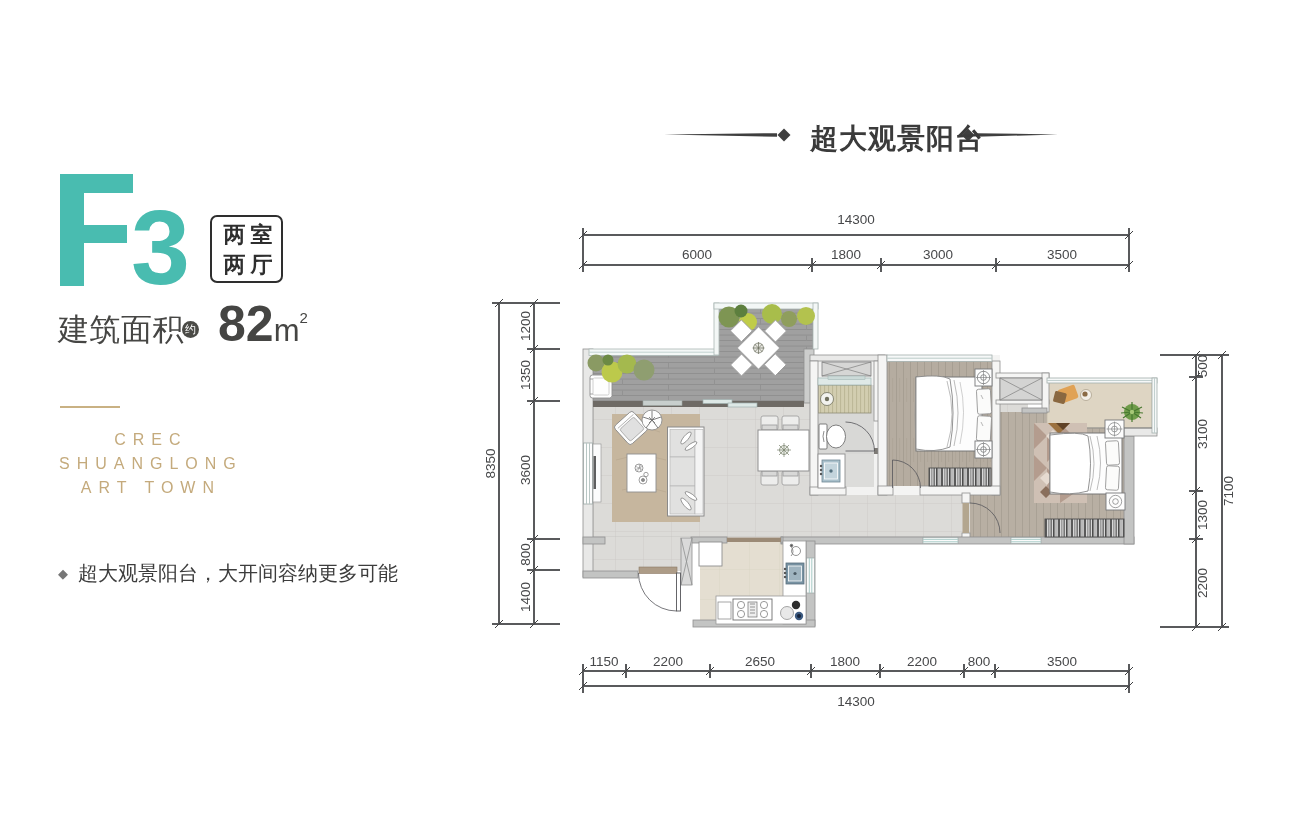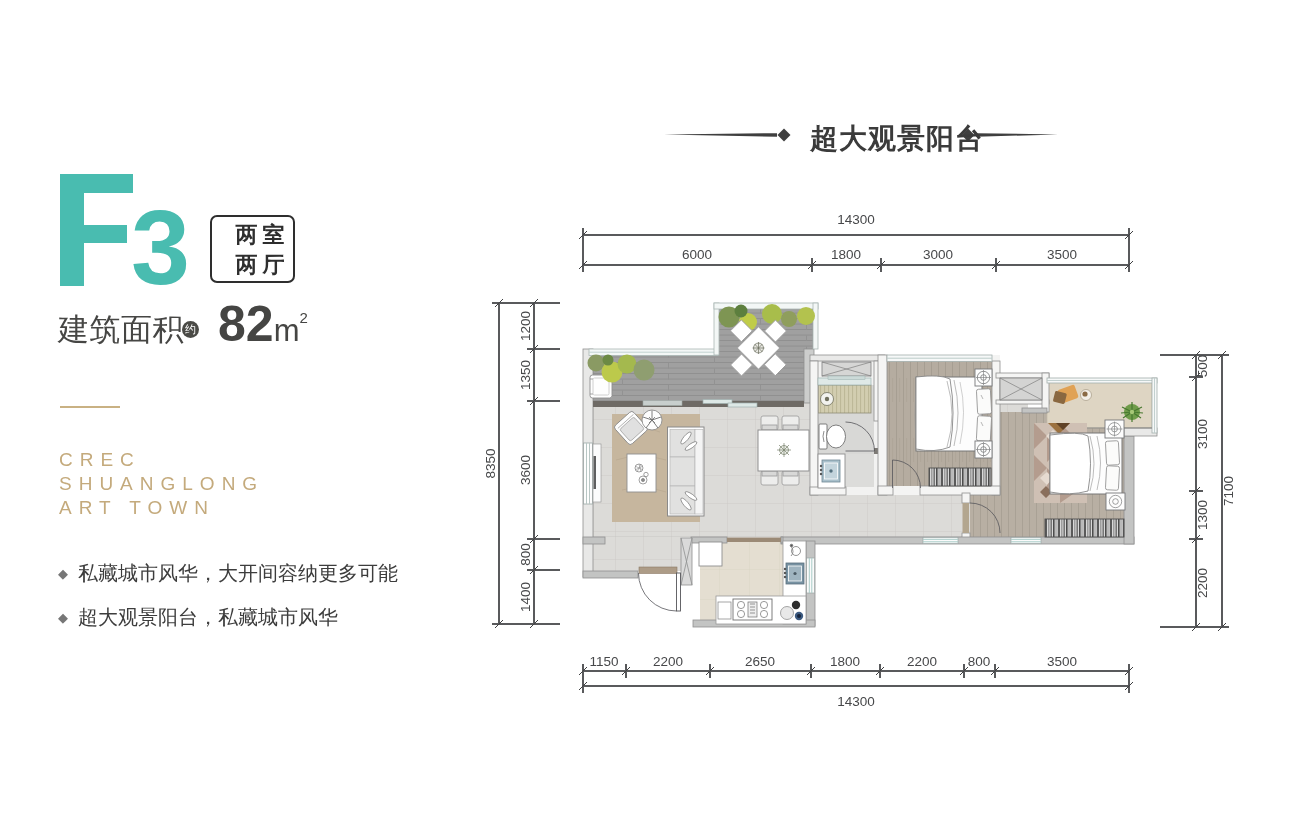--- a/index.html
+++ b/index.html
@@ -28,38 +28,37 @@
 
     <g fill="#49bcb0">
       <rect x="60" y="14" width="24" height="112"></rect>
       <rect x="60" y="14" width="73" height="19"></rect>
       <rect x="60" y="65" width="67" height="18"></rect>
     </g>
 
     <text x="131" y="124" fill="#49bcb0" font-size="106" font-weight="bold" font-family="Liberation Sans,sans-serif">3</text>
   </svg>
 
-  <div class="abs" style="left:210px;top:215px;width:61px;height:64px;border:2.5px solid #2e2e2e;border-radius:7px;text-align:center;font-family:'Liberation Serif',serif;font-weight:bold;font-size:22px;color:#2e2e2e;line-height:30px;letter-spacing:5px;padding-left:20px;box-sizing:content-box;">
+  <div class="abs" style="left:210px;top:215px;width:61px;height:64px;border:2.5px solid #2e2e2e;border-radius:7px;text-align:center;font-family:'Liberation Serif',serif;font-weight:bold;font-size:22px;color:#2e2e2e;line-height:30px;letter-spacing:5px;padding-left:8px;box-sizing:content-box;">
     <div style="margin-top:3px;">两室</div>
       <div>两厅</div>
   </div>
 
   <div class="abs" style="left:58px;top:309px;font-size:31px;color:#464644;letter-spacing:0.5px;">建筑面积</div>
 
   <div class="abs" style="left:182px;top:321px;width:17px;height:17px;border-radius:50%;background:#4a4a46;color:#ffffff;font-size:11px;text-align:center;line-height:17px;">约</div>
 
   <div class="abs" style="left:218px;top:295px;font-size:50px;font-weight:bold;color:#454543;">82<span style="font-size:31px;font-weight:normal;">m</span><span style="font-size:15px;font-weight:normal;vertical-align:18px;">2</span></div>
 
   <div class="abs" style="left:60px;top:406px;width:60px;height:2px;background:#c9b183;"></div>
 
-  <div class="abs" style="left:59px;top:448px;font-size:19px;letter-spacing:7px;color:#c4aa7c;line-height:24px;">CREC<br>SHUANGLONG<br>ART TOWN</div>
-
-  <div class="abs" style="left:58px;top:560px;font-size:20px;color:#3d3d3d;"><span style="color:#777;font-size:13px;vertical-align:2px;">◆</span><span style="margin-left:10px;">私藏城市风华，大开间容纳更多可能</span></div>
-
-  <div class="abs" style="left:58px;top:604px;font-size:20px;color:#3d3d3d;"><span style="color:#777;font-size:13px;vertical-align:2px;">◆</span><span style="margin-left:10px;">超大观景阳台，私藏城市风华</span></div>
+  <div class="abs" style="left:59px;top:428px;font-size:16px;letter-spacing:7px;color:#c4aa7c;line-height:24px;text-align:center;">CREC<br>SHUANGLONG<br>ART TOWN</div>
+
+  <div class="abs" style="left:58px;top:560px;font-size:20px;color:#3d3d3d;"><span style="color:#777;font-size:13px;vertical-align:2px;">◆</span><span style="margin-left:10px;">超大观景阳台，大开间容纳更多可能</span></div>
+
 
 
   <svg class="abs" style="left:0;top:0" width="1298" height="835" viewBox="0 0 1298 835">
     <defs>
       <pattern id="balk" width="92" height="11" patternUnits="userSpaceOnUse">
         <rect width="92" height="11" fill="#a0a0a0"></rect>
         <rect y="4.6" width="92" height="0.9" fill="#8e8e8e"></rect>
         <rect y="10.1" width="92" height="0.9" fill="#8e8e8e"></rect>
         <rect x="24" width="1" height="5.5" fill="#929292"></rect>
         <rect x="70" y="5.5" width="1" height="5.5" fill="#929292"></rect>

